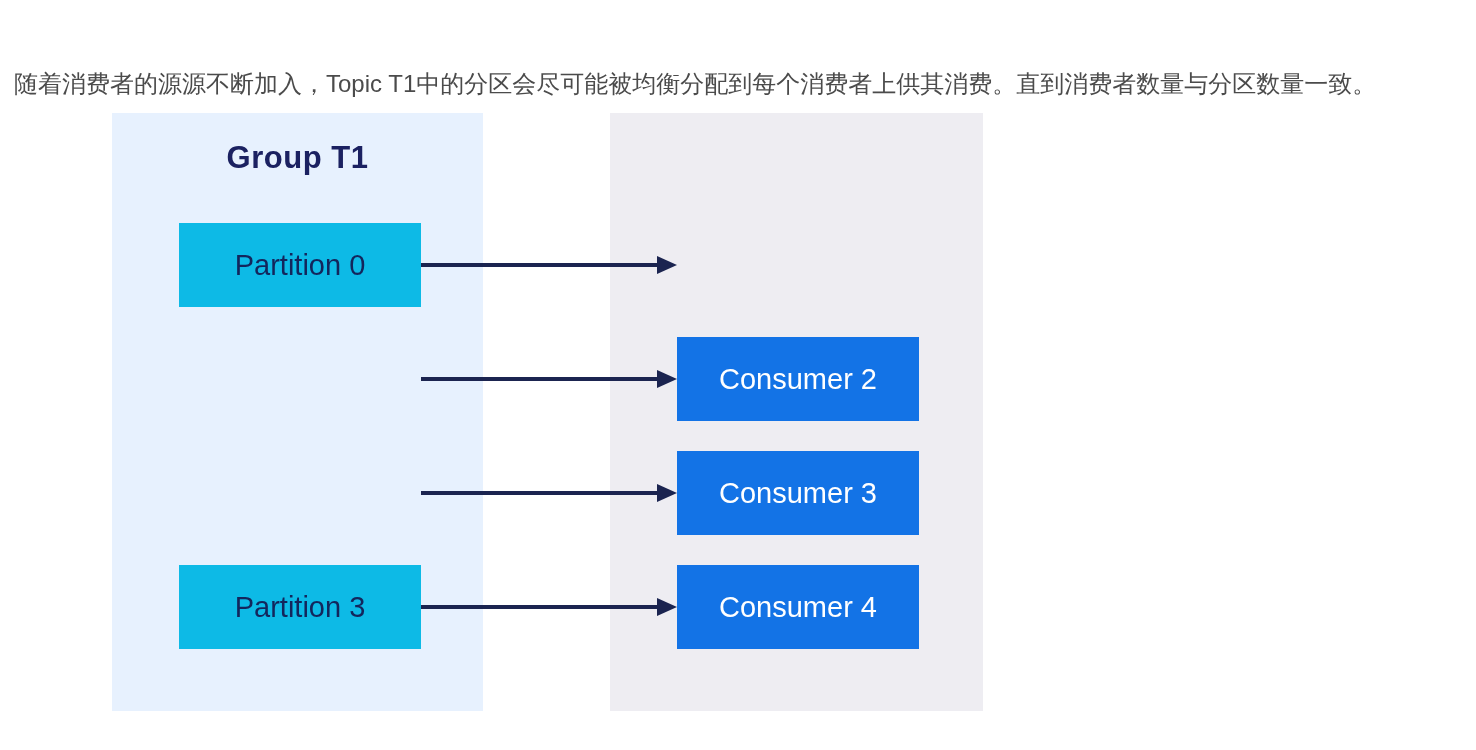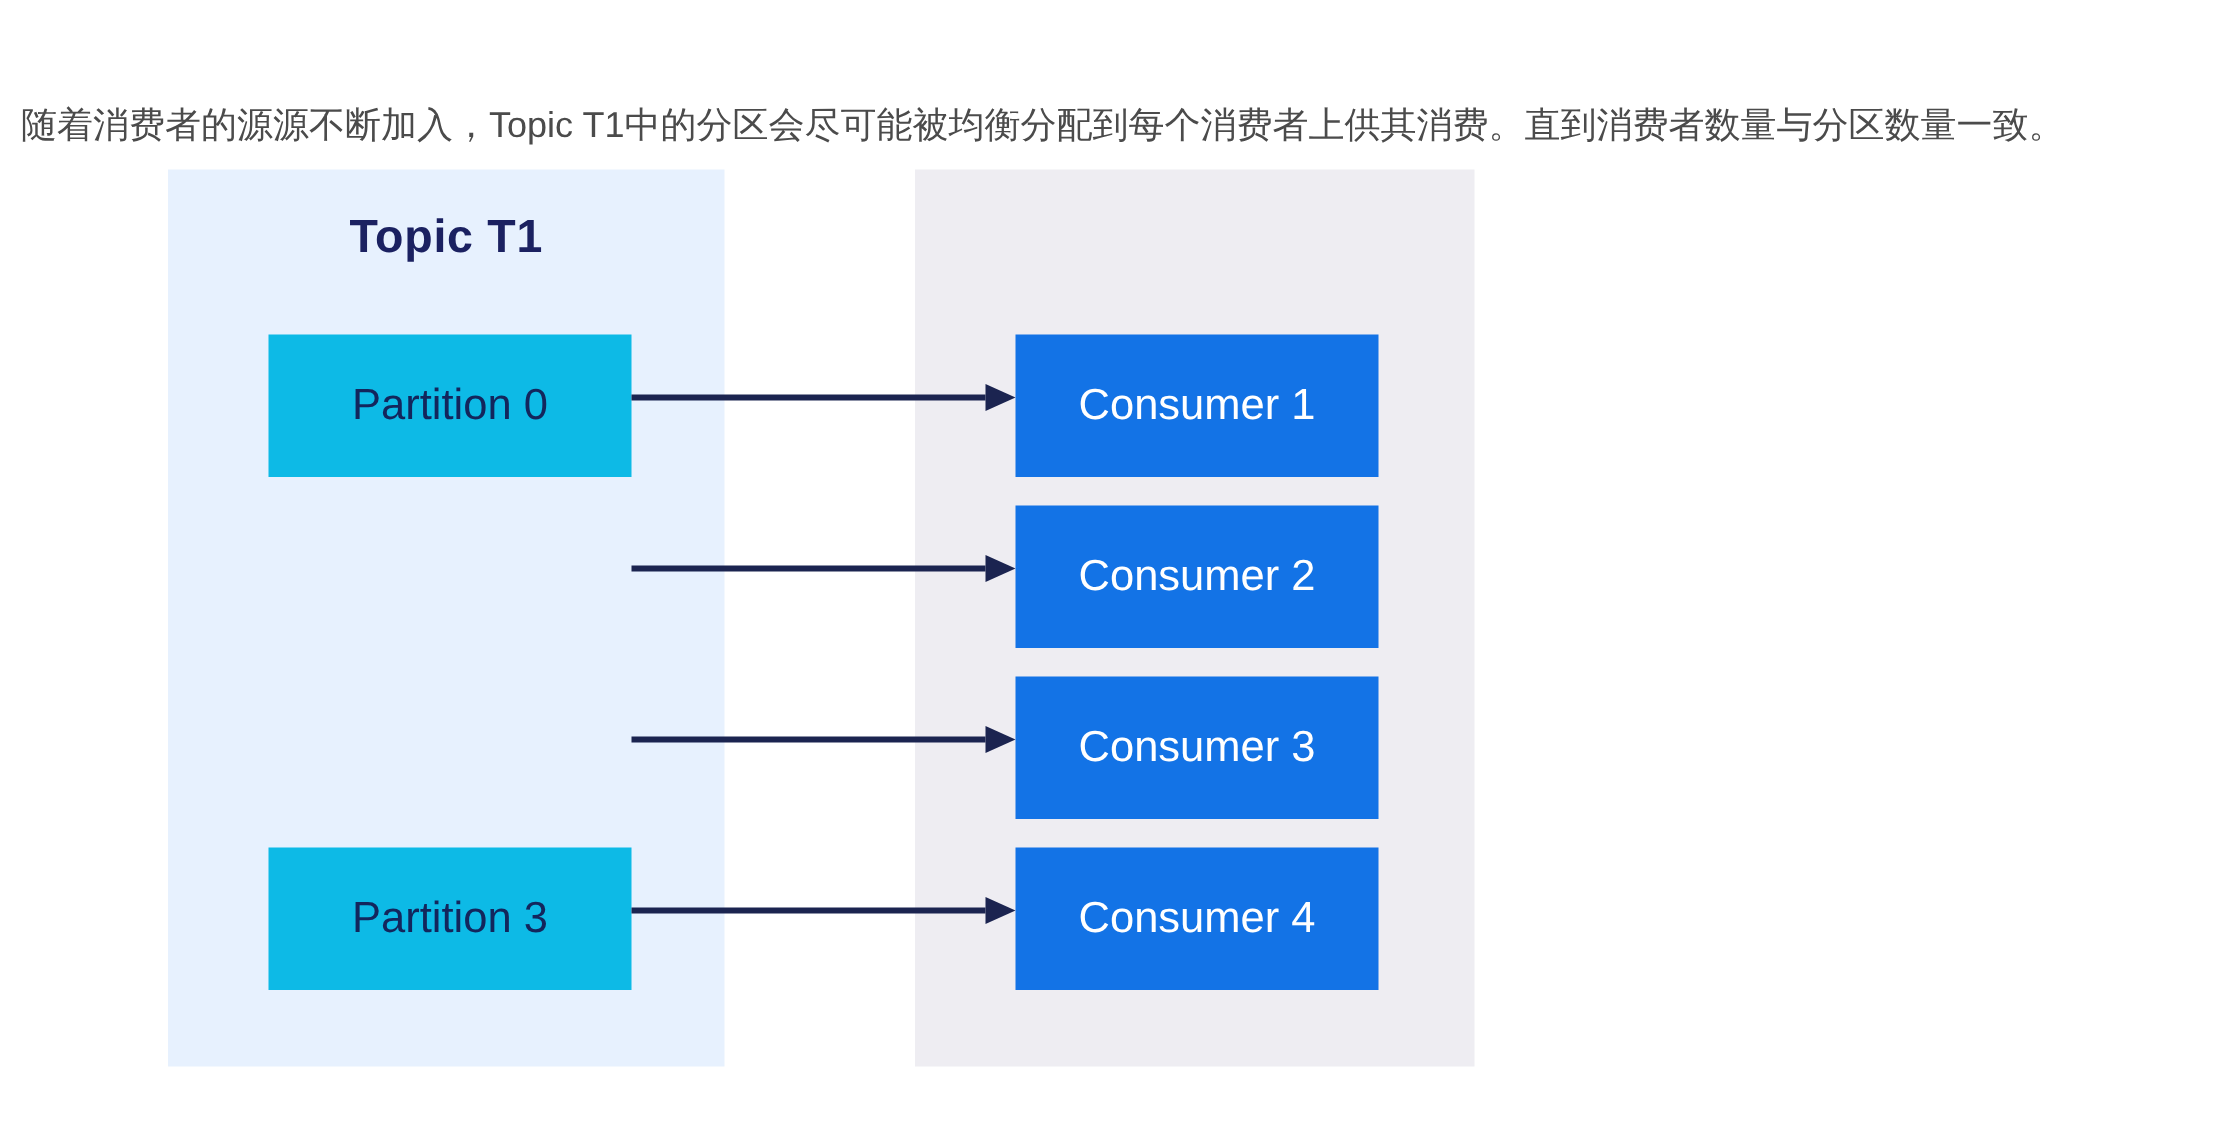--- a/index.html
+++ b/index.html
@@ -57,21 +57,21 @@
     text-align: center;
     font-size: 31px;
     font-weight: bold;
     color: var(--title-text);
     letter-spacing: 0.5px;
   }
   .node-box {
     position: absolute;
     left: 67px;
     width: 242px;
-    height: 95px;
+    height: 84px;
     display: flex;
     align-items: center;
     justify-content: center;
     font-size: 29px;
   }
   .node-row-0 { top: 110px; }
   .node-row-1 { top: 224px; }
   .node-row-2 { top: 338px; }
   .node-row-3 { top: 452px; }
   .partition-box {
@@ -103,27 +103,26 @@
     border-top: 9px solid transparent;
     border-bottom: 9px solid transparent;
   }
 </style>
 </head>
 <body>
 
 <div class="intro-text">随着消费者的源源不断加入，Topic T1中的分区会尽可能被均衡分配到每个消费者上供其消费。直到消费者数量与分区数量一致。</div>
 
 <div class="panel panel-topic">
-  <div class="panel-title">Topic T1</div>
+  <div class="panel-title">Group T1</div>
   <div class="node-box partition-box node-row-0">Partition 0</div>
   <div class="node-box partition-box node-row-3">Partition 3</div>
 </div>
 
 <div class="panel panel-consumer">
-  <div class="node-box consumer-box node-row-0">Consumer 1</div>
   <div class="node-box consumer-box node-row-1">Consumer 2</div>
   <div class="node-box consumer-box node-row-2">Consumer 3</div>
   <div class="node-box consumer-box node-row-3">Consumer 4</div>
 </div>
 
 <div class="arrow arrow-row-0">
     <span class="arrow-head"></span>
   </div>
 <div class="arrow arrow-row-1">
     <span class="arrow-head"></span>

